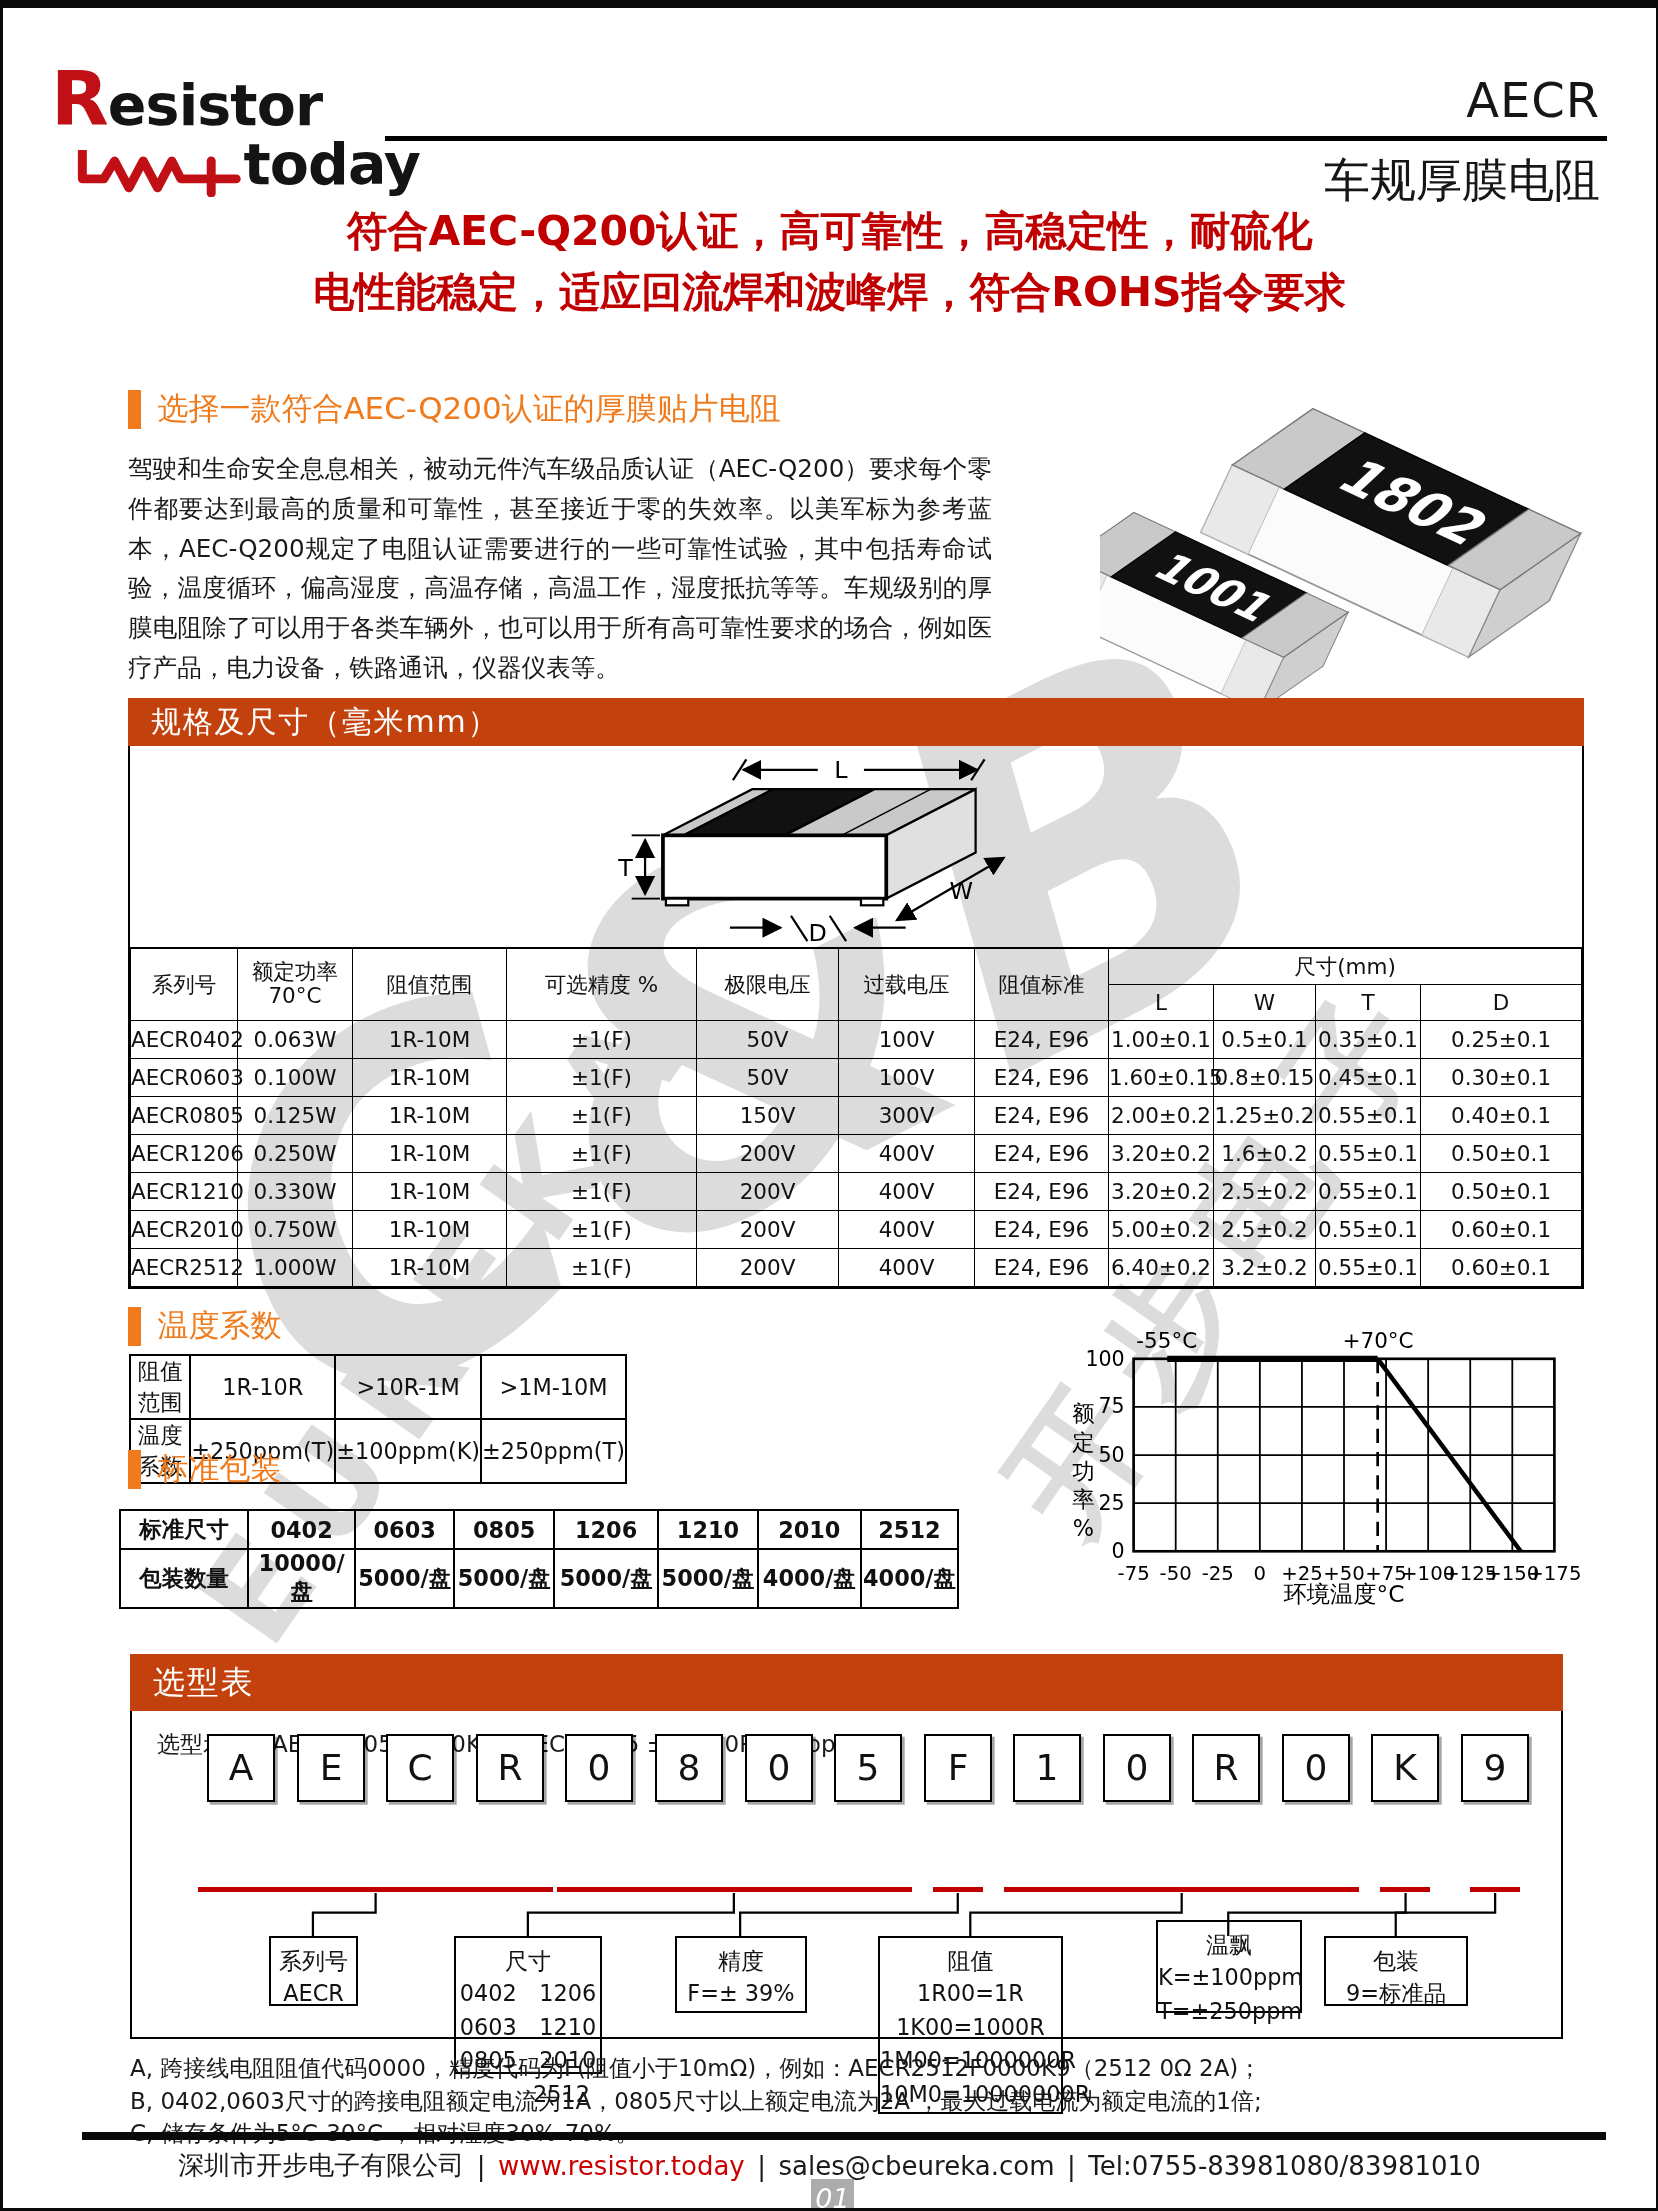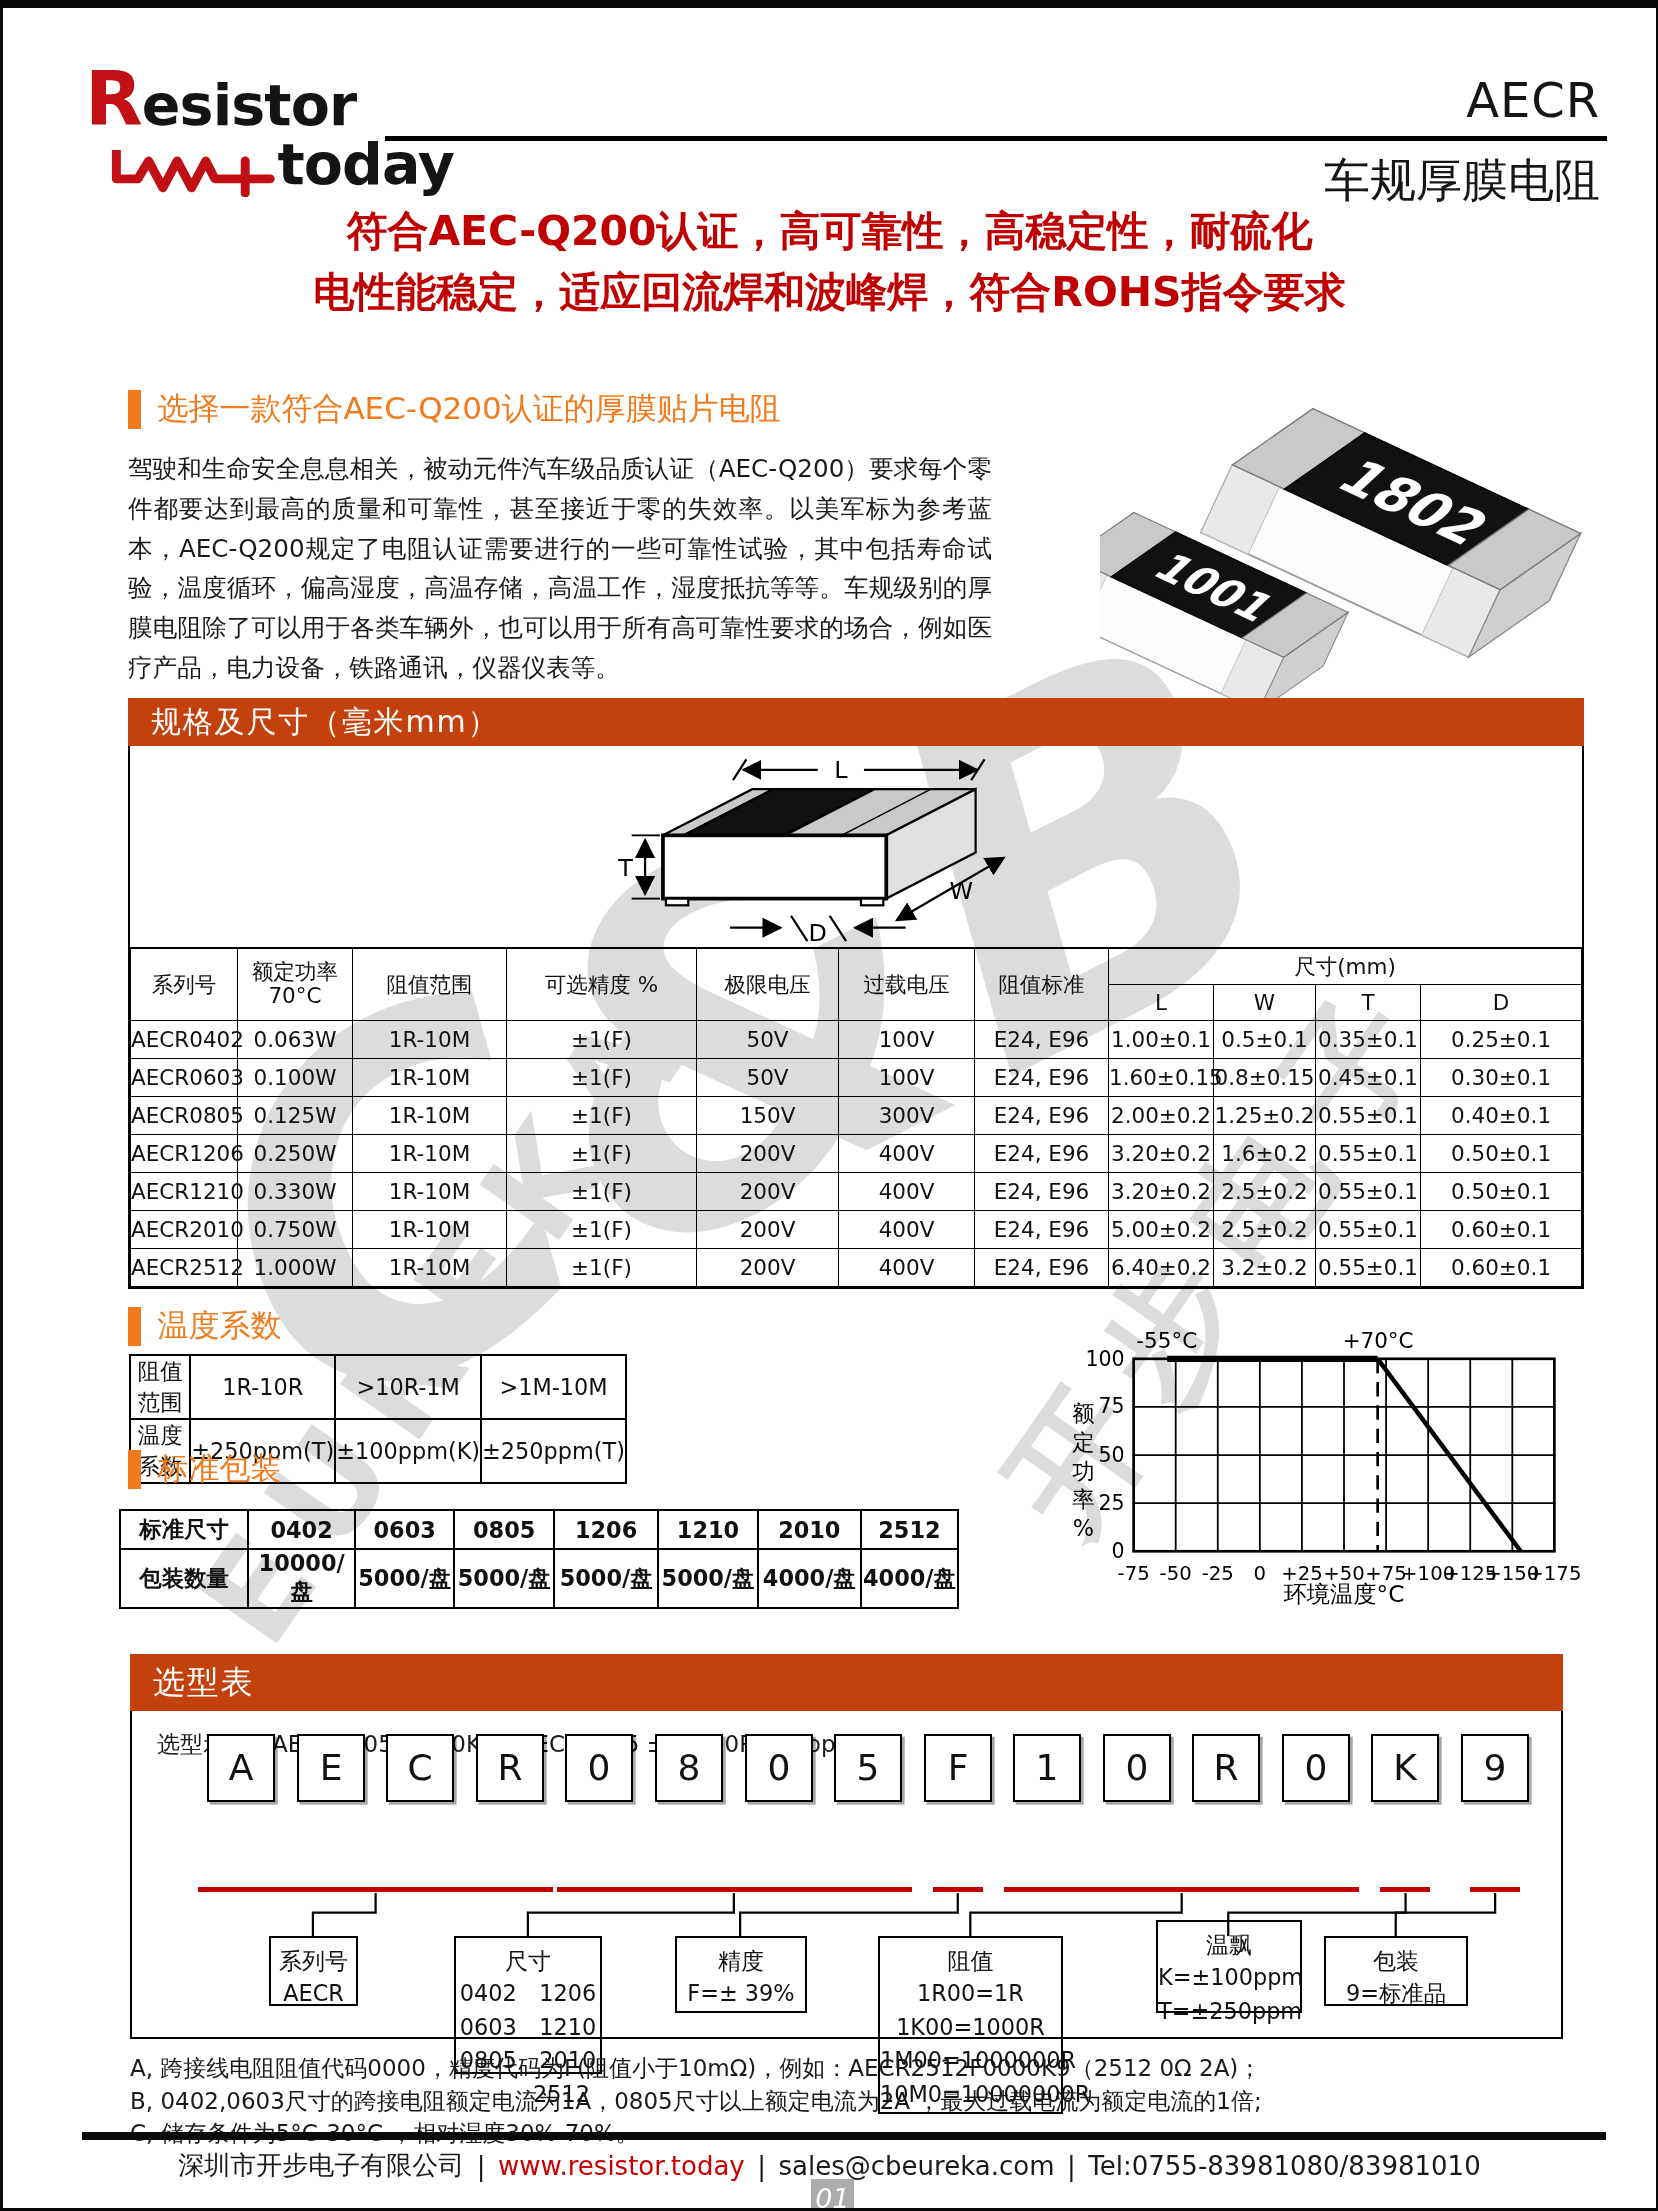--- a/index.html
+++ b/index.html
@@ -14,21 +14,21 @@
     overflow: hidden;
     font-family: "DejaVu Sans", "Liberation Sans", sans-serif;
     color: #111;
   }
   
   .wm { position:absolute; color:#DCDCDC; font-weight:bold; line-height:1; white-space:nowrap; }
   .wm-cb { left:179px; top:788px; font-size:466px; font-style:italic; letter-spacing:10.7px; transform:rotate(-27deg); }
   .wm-eureka { left:175px; top:1581px; font-size:133px; letter-spacing:25px; transform:rotate(-55deg); transform-origin:left top; }
   .wm-cn { left:981px; top:1469px; font-size:133px; letter-spacing:27px; transform:rotate(-55deg); transform-origin:left top; }
   
-  .logo { position:absolute; left:82px; top:47px; }
+  .logo { position:absolute; left:48px; top:47px; }
   .logo-row1 { font-weight:bold; letter-spacing:-0.9px; }
   .logo-r { color:#c01015; font-size:75px; }
   .logo-esistor { color:#141414; font-size:57px; }
   .logo-row2 { display:flex; align-items:flex-end; margin-left:26px; margin-top:-12.5px; }
   .logo-today { color:#141414; font-size:57px; font-weight:bold; letter-spacing:-0.9px; margin-left:-3.6px; }
   .aecr { position:absolute; right:56px; top:64px; font-size:48px; color:#161616; letter-spacing:0.9px; }
   .header-line { position:absolute; left:382px; top:128px; width:1222px; height:4.5px; background:#000; }
   .header-sub { position:absolute; right:56px; top:142px; font-size:46px; color:#161616; }
   
   .headline { position:absolute; left:0; top:193px; width:100%; text-align:center;

